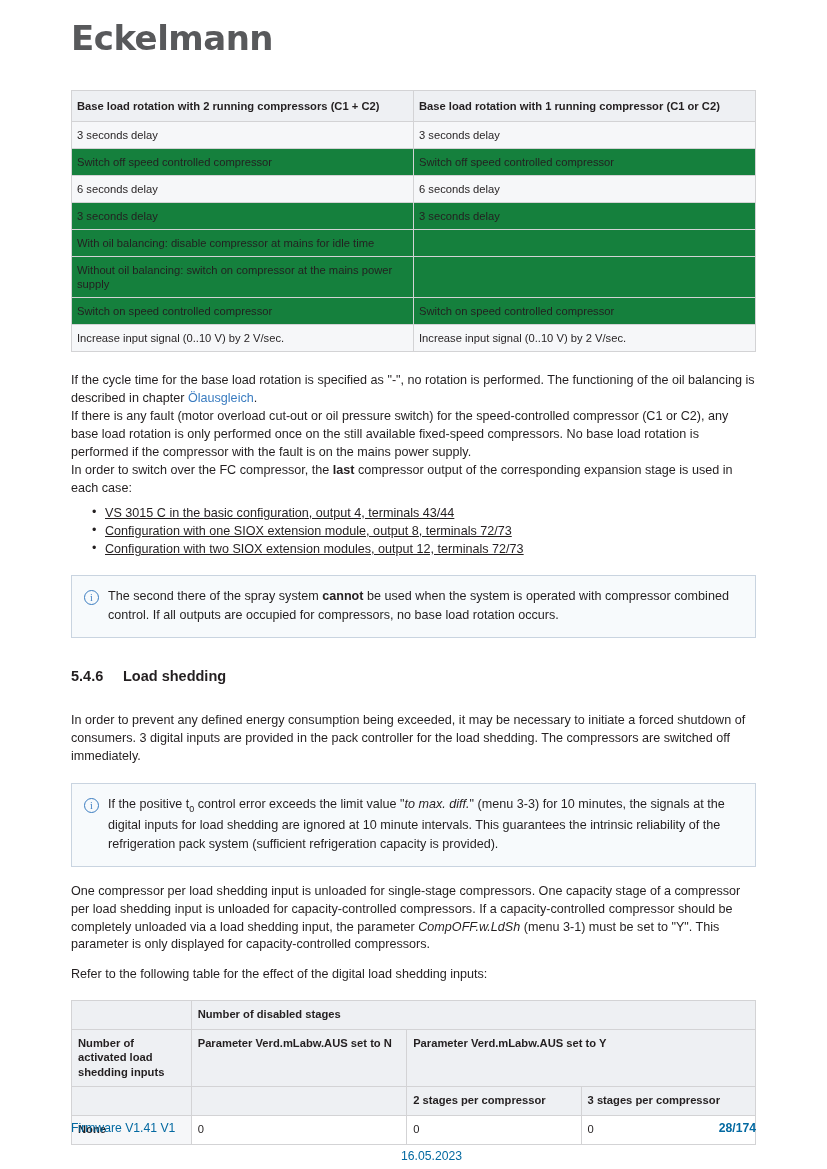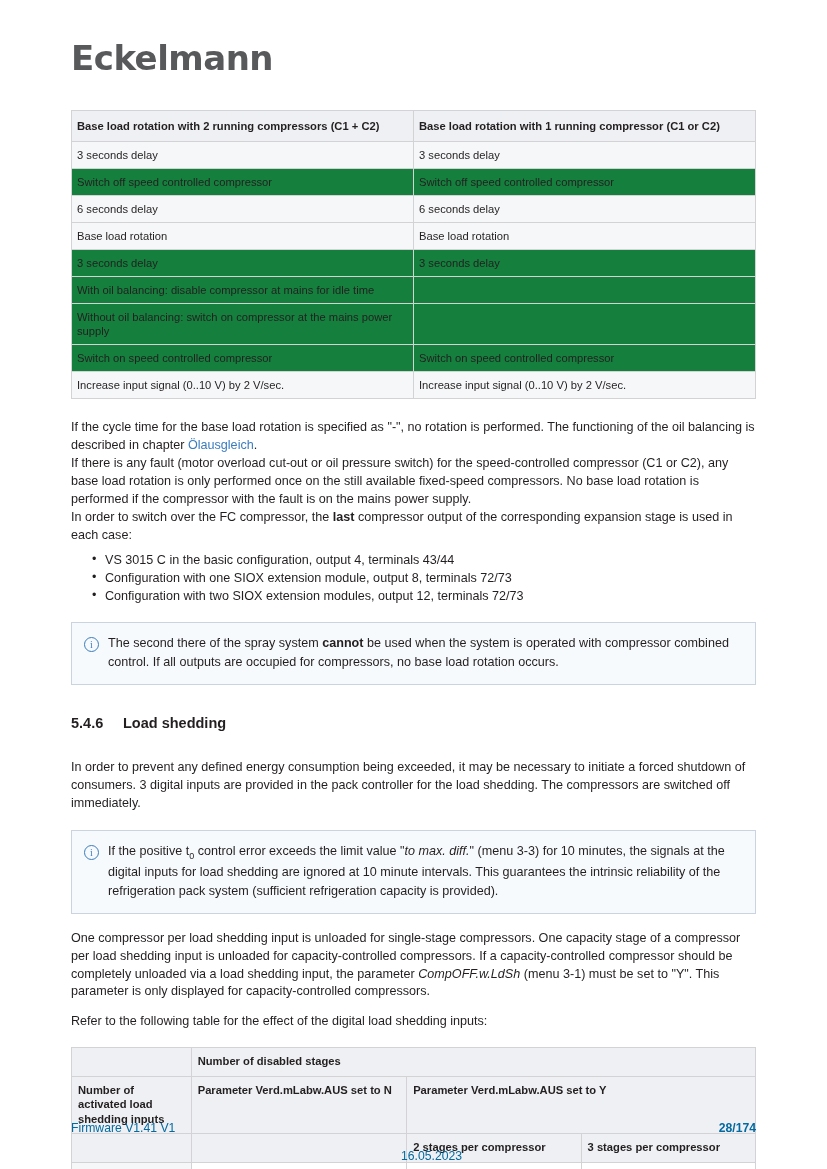--- a/index.html
+++ b/index.html
@@ -24,21 +24,21 @@
     left: 71px;
     top: 0;
     width: 685px;
   }
   .logo {
     font-family: "DejaVu Sans", sans-serif;
     font-size: 34px;
     font-weight: bold;
     color: #58595b;
     letter-spacing: -0.5px;
-    padding-top: 40px;
+    padding-top: 20px;
     line-height: 1.1;
   }
 
   
   table {
     border-collapse: collapse;
     width: 100%;
     font-size: 11.2px;
     table-layout: fixed;
   }
@@ -84,20 +84,21 @@
     text-decoration: none;
   }
   .bold { font-weight: bold; }
   .italic { font-style: italic; }
   sub { font-size: 9px; }
 
   ul.bullets {
     margin: 6px 0 2px 0;
     padding-left: 21px;
     list-style: none;
+    text-decoration: underline;
   }
   ul.bullets li {
     font-size: 12.6px;
     line-height: 1.45;
     position: relative;
     padding-left: 13px;
   }
   ul.bullets li:before {
     content: "\2022";
     position: absolute;
@@ -212,24 +213,20 @@
           <td>3 seconds delay</td>
         </tr>
         <tr class="plain">
           <td>Switch off speed controlled compressor</td>
           <td>Switch off speed controlled compressor</td>
         </tr>
         <tr class="shaded">
           <td>6 seconds delay</td>
           <td>6 seconds delay</td>
         </tr>
-        <tr class="shaded">
-          <td>Base load rotation</td>
-          <td>Base load rotation</td>
-        </tr>
         <tr class="plain">
           <td>3 seconds delay</td>
           <td>3 seconds delay</td>
         </tr>
         <tr class="plain">
           <td>With oil balancing: disable compressor at mains for idle time</td>
           <td></td>
         </tr>
         <tr class="plain">
           <td>Without oil balancing: switch on compressor at the mains power supply</td>

